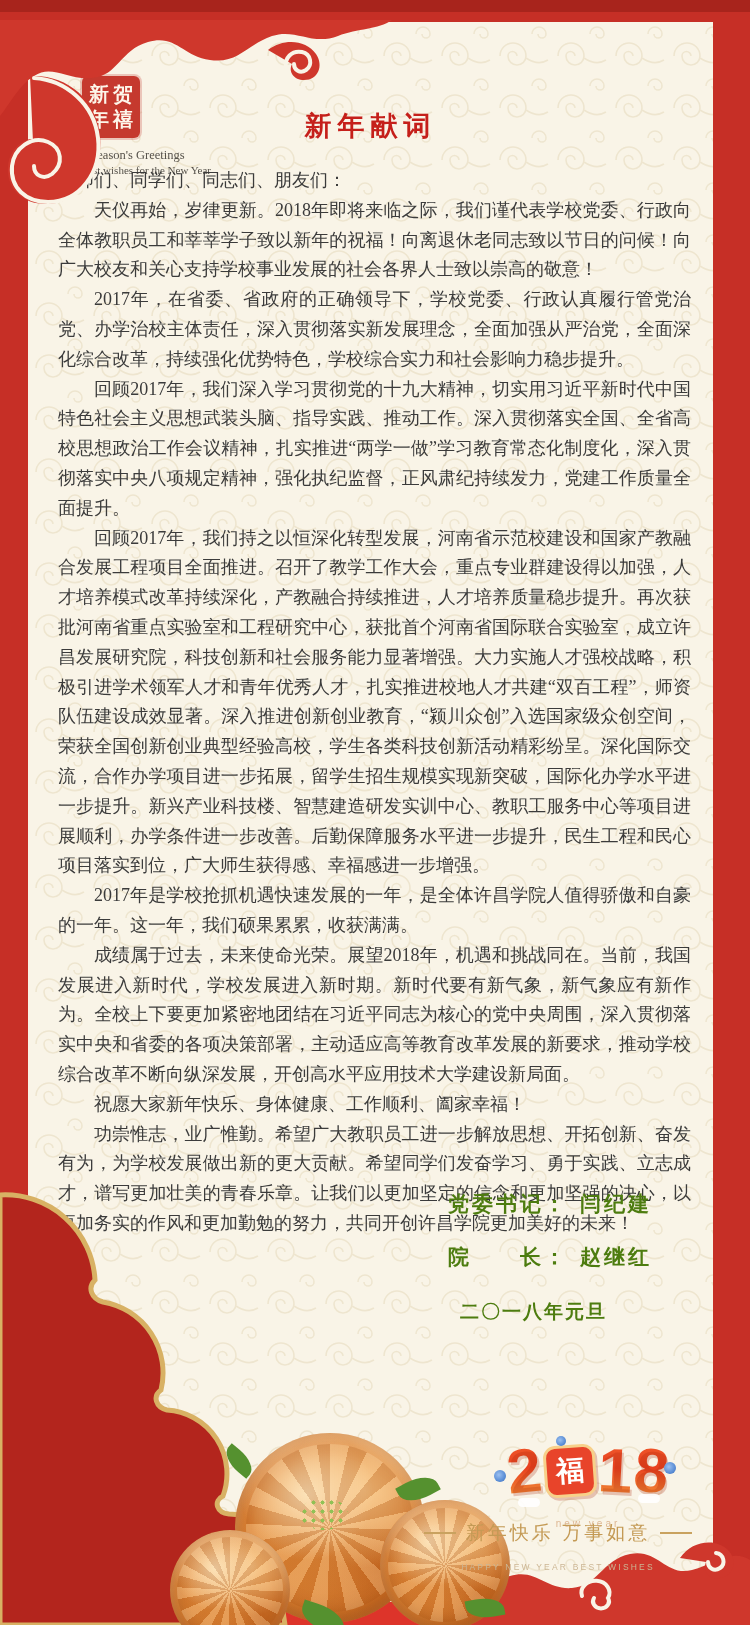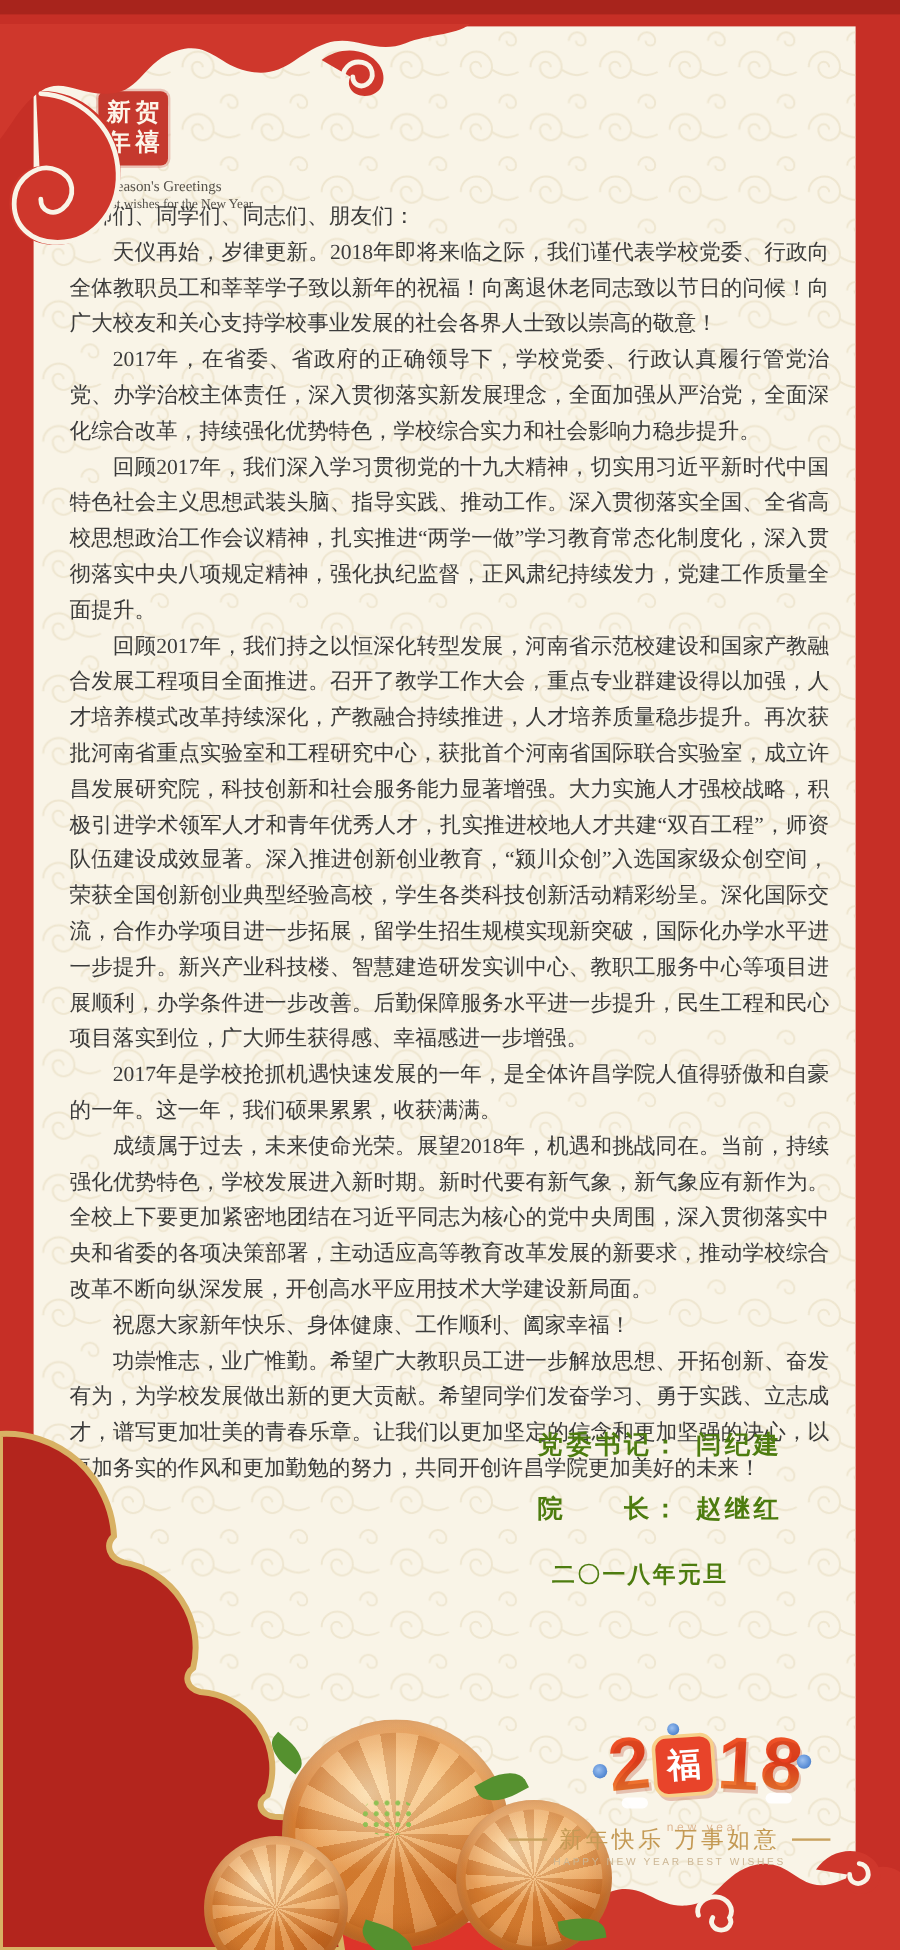--- a/index.html
+++ b/index.html
@@ -106,21 +106,21 @@
   .cloud-puff{position:absolute;width:22px;height:9px;border-radius:8px;background:#fff;opacity:.9;}
 
   
   .greeting{
     position:absolute;left:418px;top:1520px;width:280px;z-index:4;text-align:center;
     font-family:"Liberation Sans","DejaVu Sans",sans-serif;
   }
   .greet-row{display:flex;align-items:center;justify-content:center;gap:10px;}
   .greet-dash{width:32px;height:2px;background:#c9a25f;}
   .greet-cn{color:#c49a55;font-size:19px;font-weight:normal;letter-spacing:3px;white-space:nowrap;}
-  .greet-en{color:#ccb694;font-size:8.5px;letter-spacing:2.2px;margin-top:0;}
+  .greet-en{color:#ccb694;font-size:8.5px;letter-spacing:2.2px;margin-top:16px;}
 </style>
 </head>
 <body>
 
 <div class="outer-top"></div>
 <div class="bottom-strip"></div>
 
 <div class="content">
 
   <svg class="pattern" xmlns="http://www.w3.org/2000/svg">
@@ -144,29 +144,30 @@
     <div class="seal-col">
       <span>新</span>
       <span>年</span>
     </div>
   </div>
   <div class="seal-eng">
     <div class="l1">Season's Greetings</div>
     <div class="l2">and best wishes for the New Year</div>
   </div>
 
+  <div class="doc-title">新年献词</div>
 
   <div class="body-text">
     <p class="salutation">老师们、同学们、同志们、朋友们：</p>
     <p>天仪再始，岁律更新。2018年即将来临之际，我们谨代表学校党委、行政向全体教职员工和莘莘学子致以新年的祝福！向离退休老同志致以节日的问候！向广大校友和关心支持学校事业发展的社会各界人士致以崇高的敬意！</p>
     <p>2017年，在省委、省政府的正确领导下，学校党委、行政认真履行管党治党、办学治校主体责任，深入贯彻落实新发展理念，全面加强从严治党，全面深化综合改革，持续强化优势特色，学校综合实力和社会影响力稳步提升。</p>
     <p>回顾2017年，我们深入学习贯彻党的十九大精神，切实用习近平新时代中国特色社会主义思想武装头脑、指导实践、推动工作。深入贯彻落实全国、全省高校思想政治工作会议精神，扎实推进“两学一做”学习教育常态化制度化，深入贯彻落实中央八项规定精神，强化执纪监督，正风肃纪持续发力，党建工作质量全面提升。</p>
     <p>回顾2017年，我们持之以恒深化转型发展，河南省示范校建设和国家产教融合发展工程项目全面推进。召开了教学工作大会，重点专业群建设得以加强，人才培养模式改革持续深化，产教融合持续推进，人才培养质量稳步提升。再次获批河南省重点实验室和工程研究中心，获批首个河南省国际联合实验室，成立许昌发展研究院，科技创新和社会服务能力显著增强。大力实施人才强校战略，积极引进学术领军人才和青年优秀人才，扎实推进校地人才共建“双百工程”，师资队伍建设成效显著。深入推进创新创业教育，“颍川众创”入选国家级众创空间，荣获全国创新创业典型经验高校，学生各类科技创新活动精彩纷呈。深化国际交流，合作办学项目进一步拓展，留学生招生规模实现新突破，国际化办学水平进一步提升。新兴产业科技楼、智慧建造研发实训中心、教职工服务中心等项目进展顺利，办学条件进一步改善。后勤保障服务水平进一步提升，民生工程和民心项目落实到位，广大师生获得感、幸福感进一步增强。</p>
     <p>2017年是学校抢抓机遇快速发展的一年，是全体许昌学院人值得骄傲和自豪的一年。这一年，我们硕果累累，收获满满。</p>
-    <p>成绩属于过去，未来使命光荣。展望2018年，机遇和挑战同在。当前，持续强化优势特色，学校发展进入新时期。新时代要有新气象，新气象应有新作为。全校上下要更加紧密地团结在习近平同志为核心的党中央周围，深入贯彻落实中央和省委的各项决策部署，主动适应高等教育改革发展的新要求，推动学校综合改革不断向纵深发展，开创高水平应用技术大学建设新局面。</p>
+    <p>成绩属于过去，未来使命光荣。展望2018年，机遇和挑战同在。当前，我国发展进入新时代，学校发展进入新时期。新时代要有新气象，新气象应有新作为。全校上下要更加紧密地团结在习近平同志为核心的党中央周围，深入贯彻落实中央和省委的各项决策部署，主动适应高等教育改革发展的新要求，推动学校综合改革不断向纵深发展，开创高水平应用技术大学建设新局面。</p>
     <p>祝愿大家新年快乐、身体健康、工作顺利、阖家幸福！</p>
     <p>功崇惟志，业广惟勤。希望广大教职员工进一步解放思想、开拓创新、奋发有为，为学校发展做出新的更大贡献。希望同学们发奋学习、勇于实践、立志成才，谱写更加壮美的青春乐章。让我们以更加坚定的信念和更加坚强的决心，以更加务实的作风和更加勤勉的努力，共同开创许昌学院更加美好的未来！</p>
   </div>
 
   <div class="signature">
     <div class="sig-line">
       <span>党委书记：</span><span class="sig-name">闫纪建</span>
     </div>
     <div class="sig-line">
       <span>院　　长：</span><span class="sig-name">赵继红</span>

